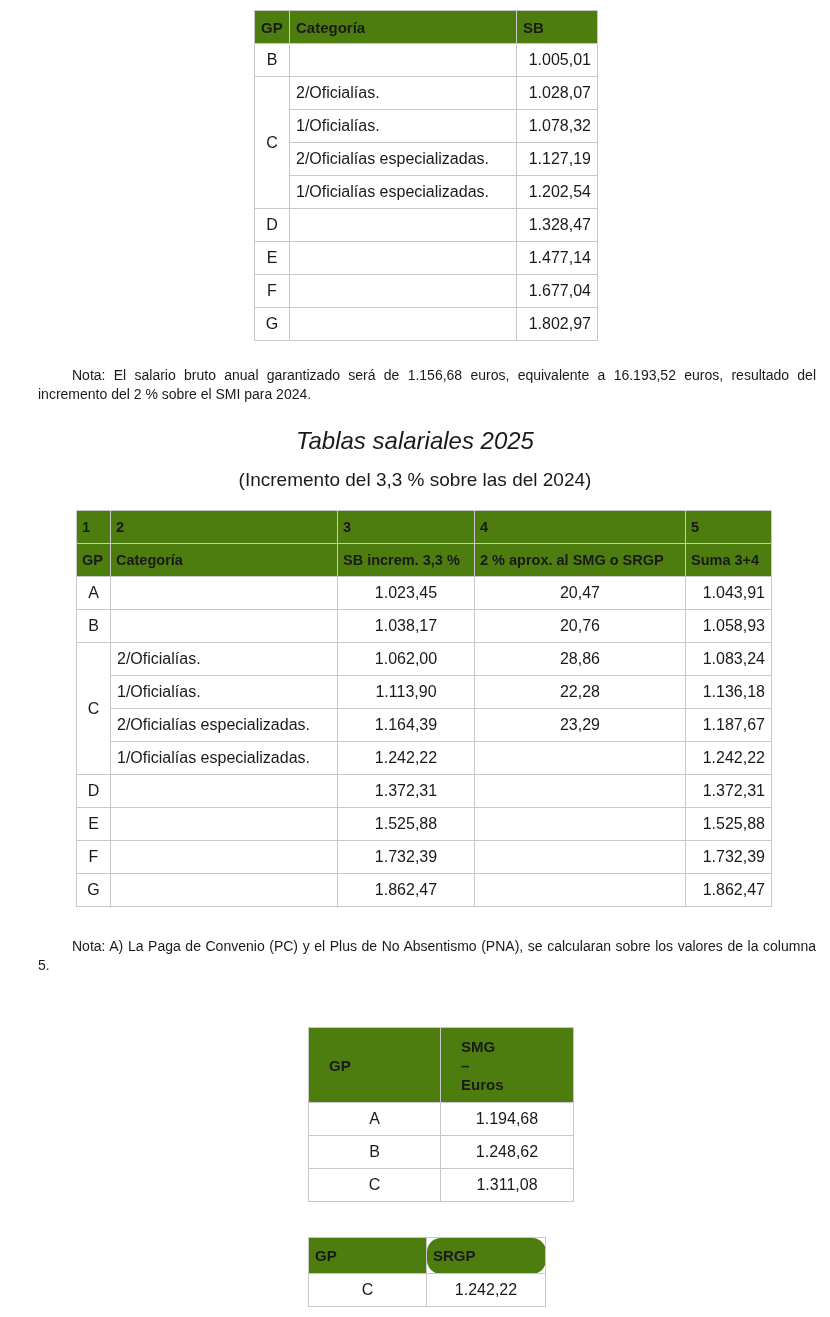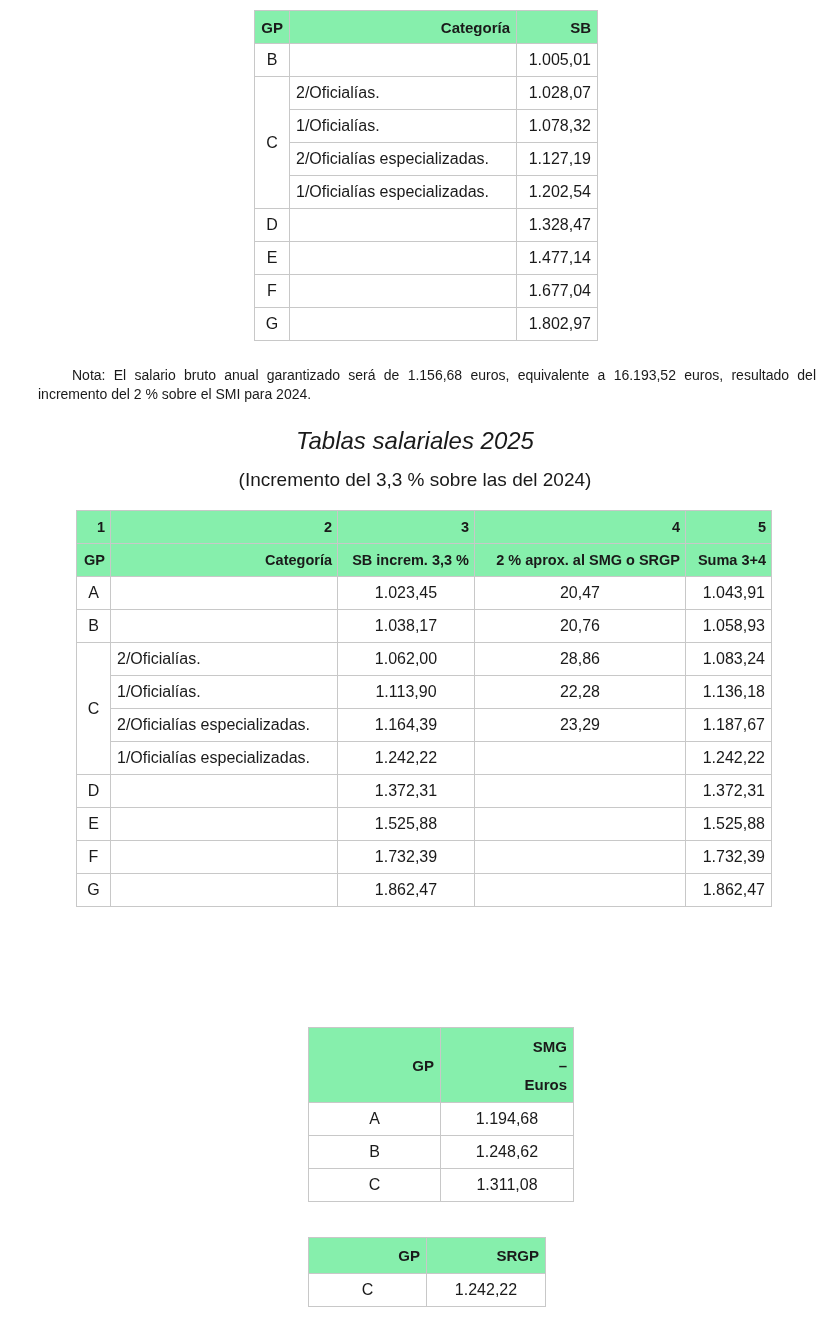--- a/index.html
+++ b/index.html
@@ -2,21 +2,21 @@
 <html><head>
 <meta charset="utf-8">
 <style>
   html, body { margin: 0; padding: 0; background: #ffffff; }
   body {
     width: 830px; height: 1317px; position: relative; overflow: hidden;
     font-family: "Liberation Sans", sans-serif; color: #1a1a1a;
   }
   table { border-collapse: collapse; position: absolute; background: #fff; }
   td, th { border: 1px solid #c8c8c8; font-size: 16px; padding: 0 6px; }
-  th { background: #86efac; font-weight: bold; font-size: 15px; text-align: right; }
+  th { background: #4d7c0f; font-weight: bold; font-size: 15px; text-align: left; }
   .c { text-align: center; }
   .r { text-align: right; }
   .l { text-align: left; }
 
   
   #t1 { left: 254px; top: 10px; }
   #t1 th, #t1 td { height: 32px; }
   #t1 .col-gp { width: 22px; }
   #t1 .col-cat { width: 214px; }
   #t1 .col-sb { width: 68px; }
@@ -54,21 +54,21 @@
   #t3 th { height: 74px; line-height: 19px; padding-left: 20px; }
   #t3 td { height: 32px; }
   #t3 .w1 { width: 105px; }
   #t3 .w2 { width: 106px; }
 
   
   #t4 { left: 308px; top: 1237px; }
   #t4 th { height: 35px; }
   #t4 td { height: 32px; }
   #t4 .w1 { width: 105px; }
-  #t4 .w2 { width: 106px; }
+  #t4 .w2 { width: 106px; border-radius: 14px; }
 </style>
 </head>
 <body>
 
 <table id="t1">
   <tbody>
       <tr>
     <th class="col-gp">GP</th>
     <th class="col-cat">Categoría</th>
     <th class="col-sb">SB</th>
@@ -205,20 +205,21 @@
     <td class="c">G</td>
     <td class="l"></td>
     <td class="c">1.862,47</td>
     <td class="c"></td>
     <td class="r">1.862,47</td>
   </tr>
 </tbody>
   </table>
 
 <div id="note2" class="note">
+  <p>Nota: A) La Paga de Convenio (PC) y el Plus de No Absentismo (PNA), se calcularan sobre los valores de la columna 5.</p>
 </div>
 
 <table id="t3">
   <tbody>
       <tr>
     <th class="w1">GP</th>
     <th class="w2">
       <div>SMG</div>
       <div>–</div>
       <div>Euros</div>

